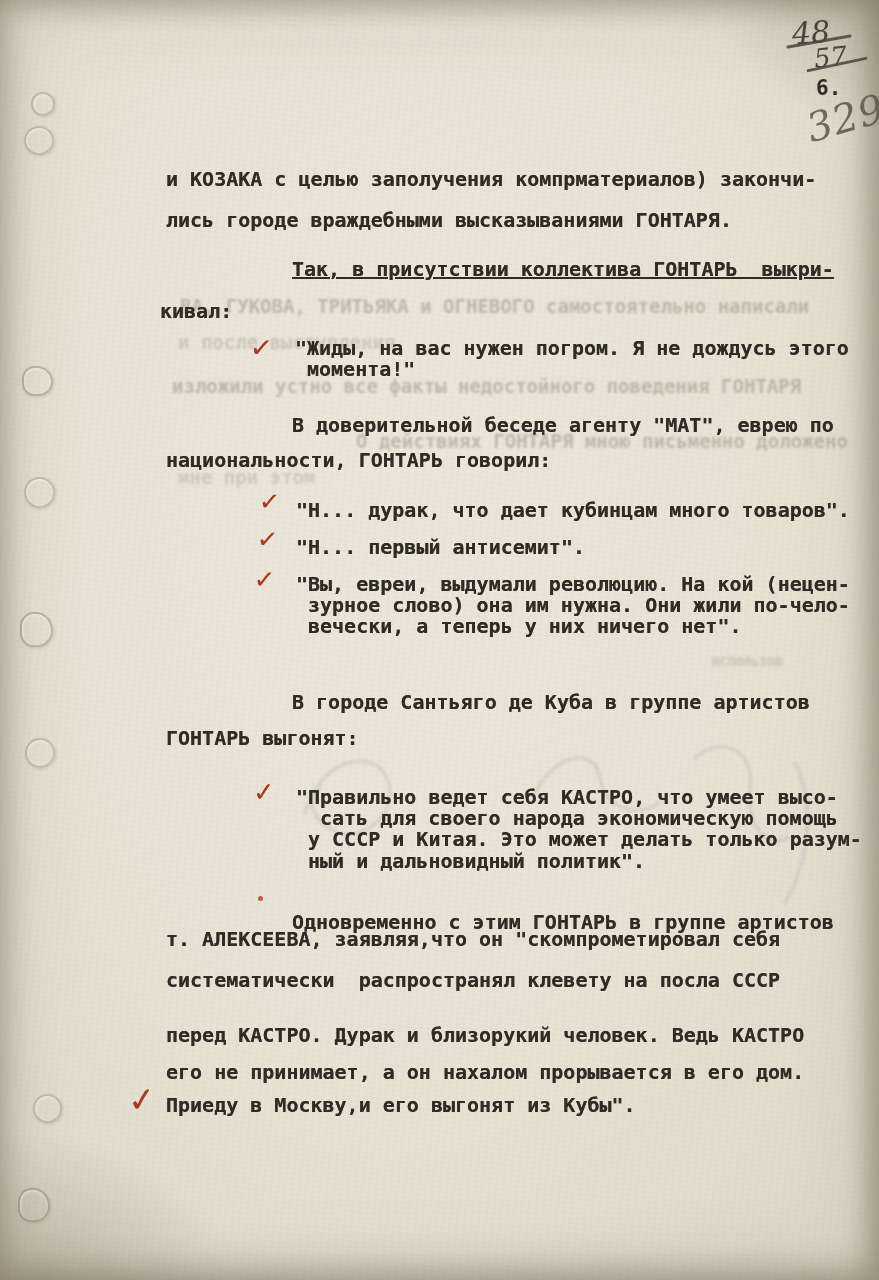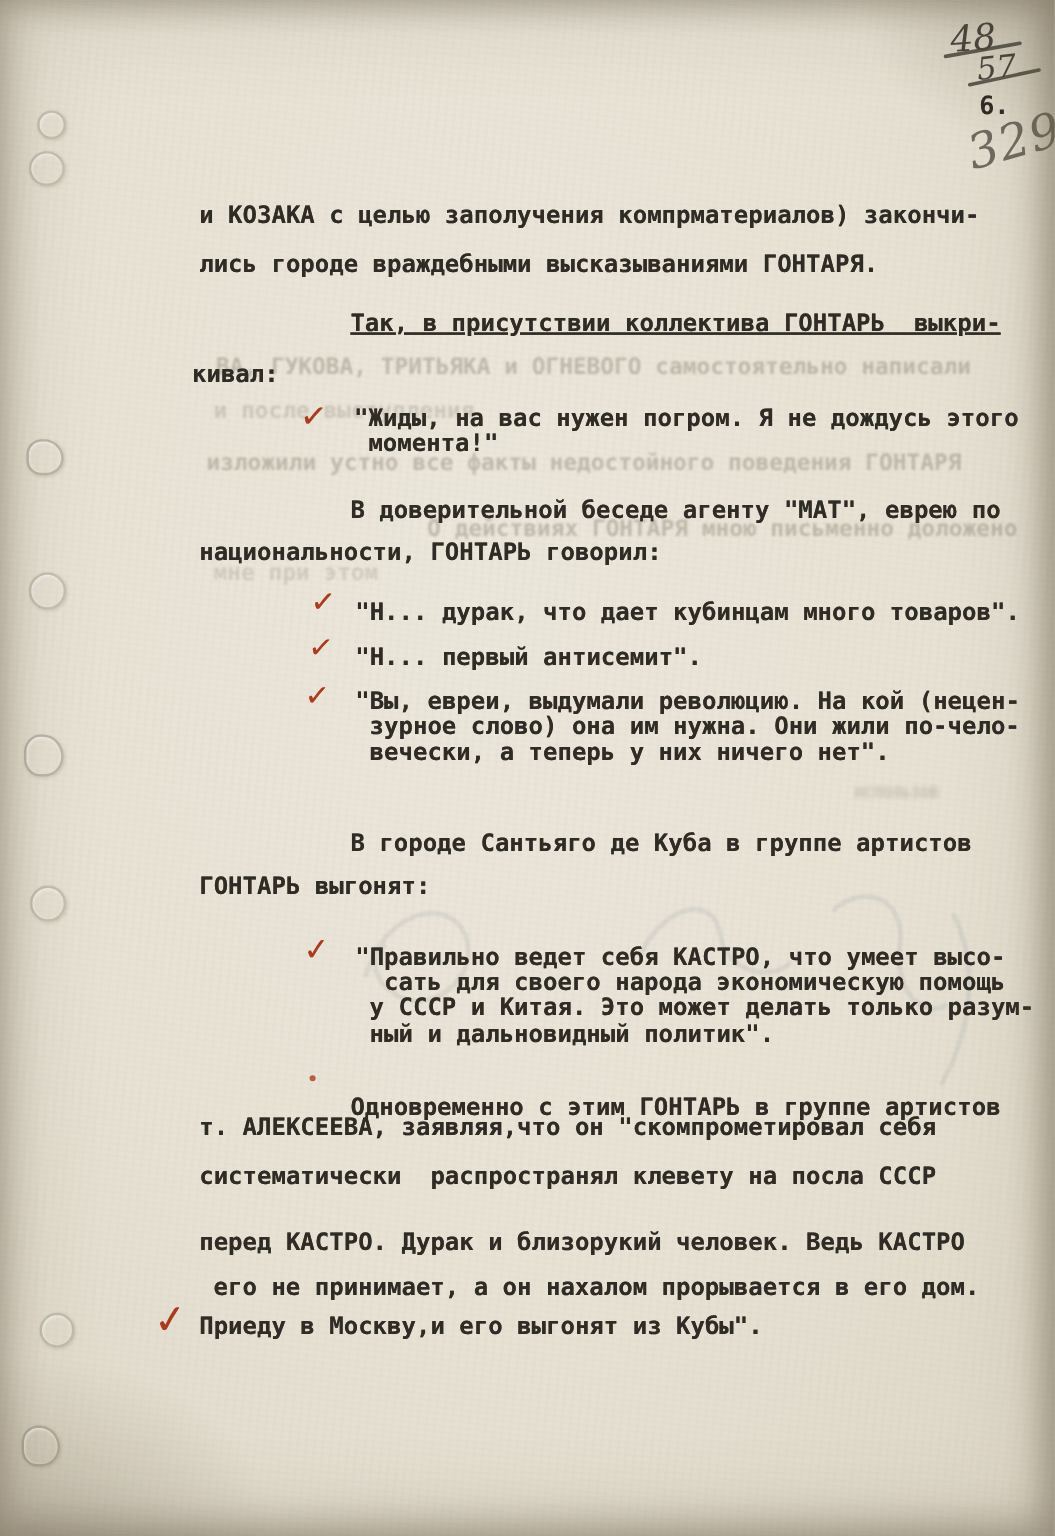--- a/index.html
+++ b/index.html
@@ -96,21 +96,21 @@
   <div class="line" style="left:292px;top:692px;">В городе Сантьяго де Куба в группе артистов</div>
   <div class="line" style="left:166px;top:728px;">ГОНТАРЬ выгонят:</div>
   <div class="line" style="left:296px;top:787px;">"Правильно ведет себя КАСТРО, что умеет высо-</div>
   <div class="line" style="left:320px;top:808px;">сать для своего народа экономическую помощь</div>
   <div class="line" style="left:308px;top:829px;">у СССР и Китая. Это может делать только разум-</div>
   <div class="line" style="left:308px;top:851px;">ный и дальновидный политик".</div>
   <div class="line" style="left:292px;top:912px;">Одновременно с этим ГОНТАРЬ в группе артистов</div>
   <div class="line" style="left:166px;top:950px;margin-top:20px;">систематически  распространял клевету на посла СССР</div>
   <div class="line" style="left:166px;top:929px;text-align:center;">т. АЛЕКСЕЕВА, заявляя,что он "скомпрометировал себя</div>
   <div class="line" style="left:166px;top:1025px;">перед КАСТРО. Дурак и близорукий человек. Ведь КАСТРО</div>
-  <div class="line" style="left:178px;top:1062px;">его не принимает, а он нахалом прорывается в его дом.</div>
+  <div class="line" style="left:166px;top:1062px;">его не принимает, а он нахалом прорывается в его дом.</div>
   <div class="line" style="left:166px;top:1095px;">Приеду в Москву,и его выгонят из Кубы".</div>
 
   <span class="check" style="left:250px;top:334px;font-size:27px;transform:rotate(5deg);">✓</span>
   <span class="check" style="left:259px;top:489px;font-size:25px;transform:rotate(4deg);">✓</span>
   <span class="check" style="left:257px;top:527px;font-size:25px;transform:rotate(6deg);">✓</span>
   <span class="check" style="left:254px;top:567px;font-size:25px;transform:rotate(3deg);">✓</span>
   <span class="check" style="left:253px;top:779px;font-size:26px;transform:rotate(-3deg);">✓</span>
   <span class="check" style="left:128px;top:1083px;font-size:33px;transform:rotate(-6deg);">✓</span>
 
   <div class="red-dot" style="left:258px;top:896px;"></div>

